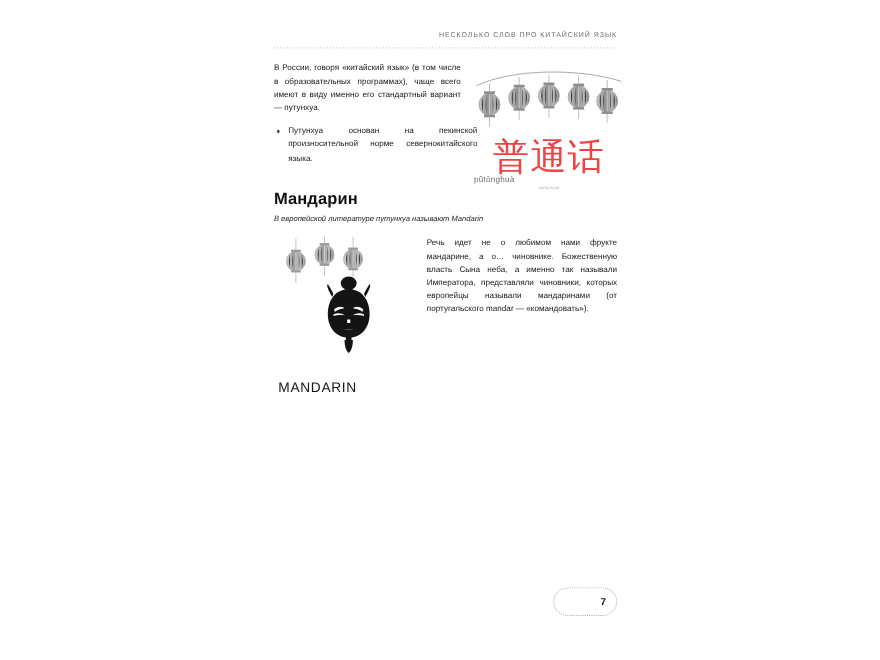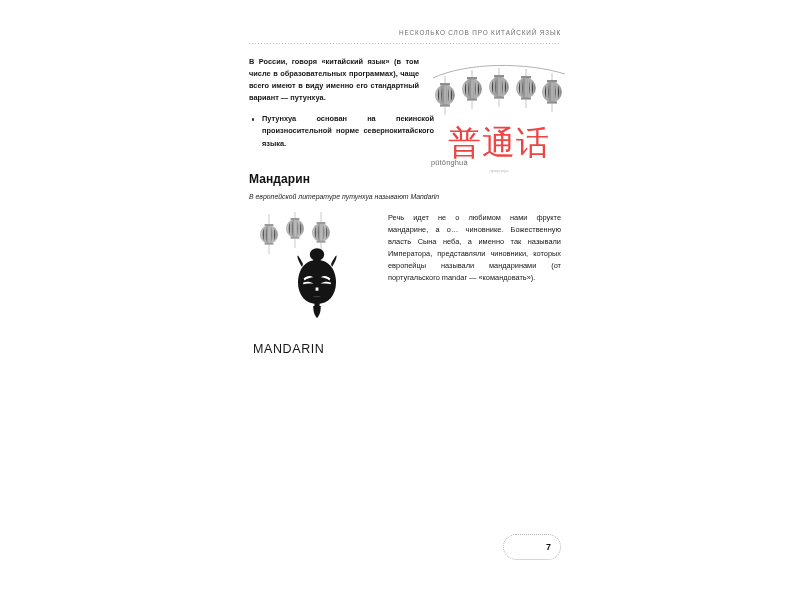--- a/index.html
+++ b/index.html
@@ -57,21 +57,20 @@
     margin-top: 12px;
   }
   .lead {
     width: 170px;
     font-size: 7.4px;
     line-height: 12.1px;
     text-align: justify;
     text-justify: inter-word;
     margin: 0;
     color: #161616;
-    font-weight: bold;
   }
 
   ul.bullets {
     list-style: none;
     margin: 9px 0 0 0;
     padding: 0;
   }
   ul.bullets li {
     position: relative;
     padding-left: 13px;
@@ -86,26 +85,26 @@
   ul.bullets li .bullet-dot {
     position: absolute;
     left: 3px;
     top: 5px;
     width: 2.2px;
     height: 2.2px;
     background: #2a2a2a;
     border-radius: 50%;
   }
   
-  li.narrow { width: 172px; font-weight: bold; }
+  li.narrow { width: 172px; }
 
   
   .section-heading {
     margin-top: 22px;
-    font-size: 12px;
+    font-size: 15px;
     font-weight: bold;
     color: #111111;
     letter-spacing: 0.1px;
   }
   .section-sub {
     margin-top: 7px;
     font-size: 6.9px;
     font-style: italic;
     color: #222222;
   }

